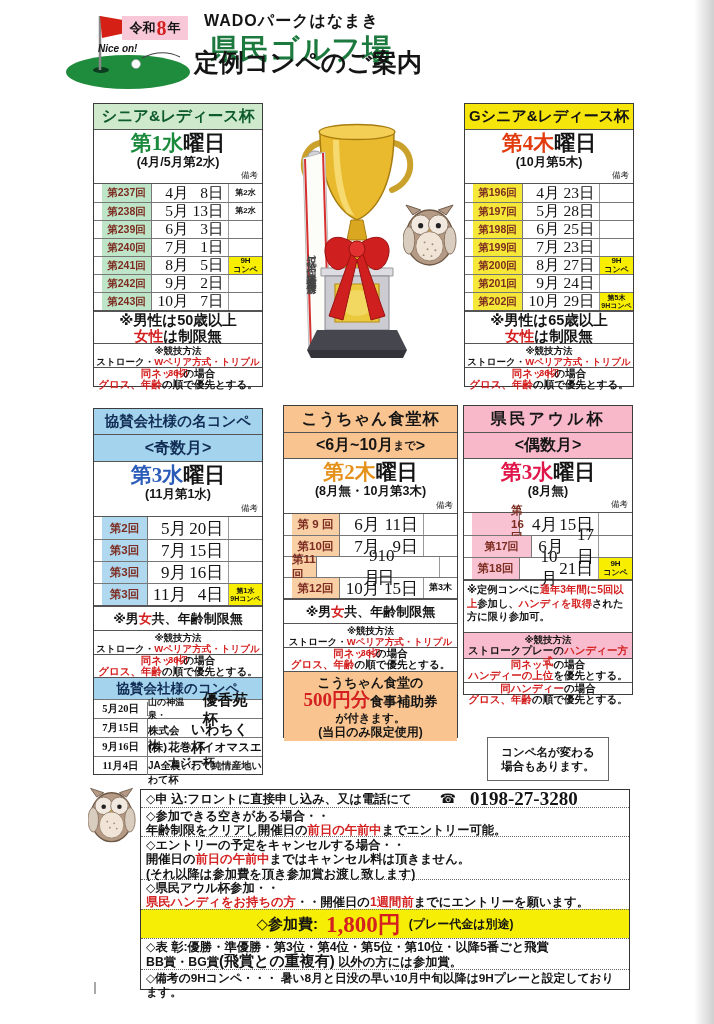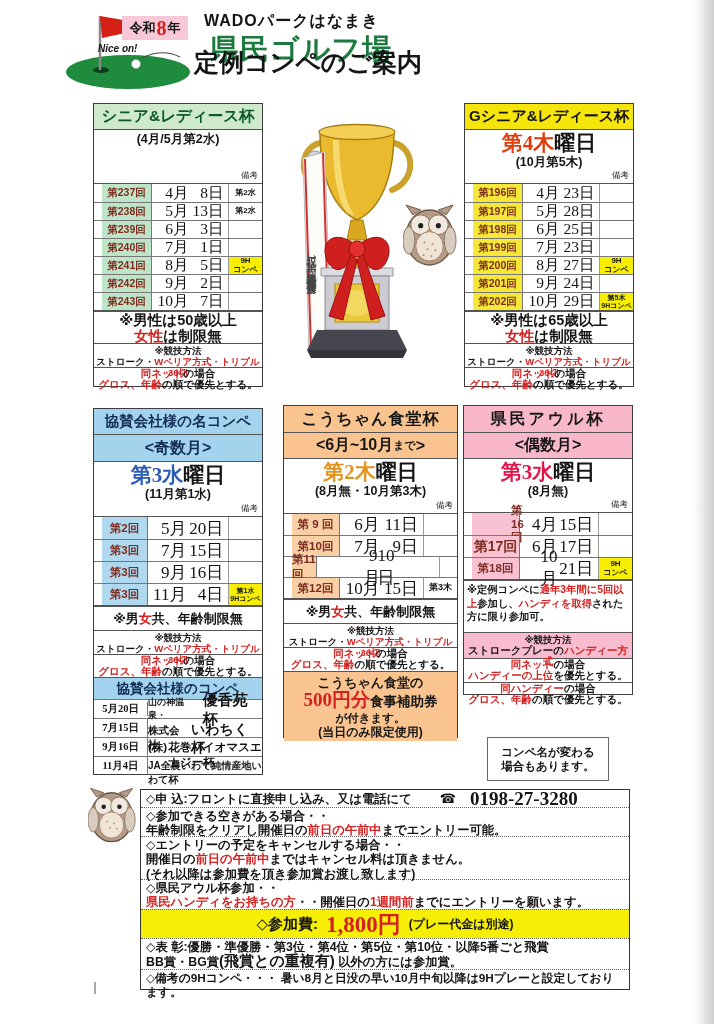--- a/index.html
+++ b/index.html
@@ -164,20 +164,21 @@
       <circle cx="30" cy="42" r="1" fill="#a08a74"></circle>
     <circle cx="25" cy="47" r="1" fill="#a08a74"></circle>
       <circle cx="33" cy="48" r="1" fill="#a08a74"></circle>
     <circle cx="21" cy="53" r="1" fill="#a08a74"></circle>
       <circle cx="29" cy="54" r="1" fill="#a08a74"></circle>
   </svg>
 
   <div class="card" style="left:93px;top:103px;width:170px;height:284px;">
     <div class="chead h-green" style="height:26px;font-size:15.5px;">シニア&amp;レディース杯</div>
     <div class="dayblk" style="height:40px;">
+      <div class="daymain serif"><span class="c-green">第1水</span><span>曜日</span></div>
       <div class="daysub">(4月/5月第2水)</div>
     </div>
     <div class="remarks serif" style="height:13px;">備考</div>
     <div class="sched f16">
       <div class="trow" style="height:18px;">
           <div class="rcell r-green">第237回</div>
           <div class="dcell serif">
             <span class="dm">4月</span>
             <span class="dd">8日</span>
           </div>
@@ -542,21 +543,21 @@
           <div class="rcell r-pink" style="width:48px;font-size:11.5px;padding-left:44px;">第16回</div>
           <div class="dcell serif">
             <span class="dm">4月</span>
             <span class="dd">15日</span>
           </div>
           <div class="ncell">
             <span></span>
           </div>
         </div>
       <div class="trow" style="height:22px;">
-          <div class="rcell r-pink" style="width:48px;font-size:14px;">第17回</div>
+          <div class="rcell r-pink" style="width:60px;font-size:11px;">第17回</div>
           <div class="dcell serif">
             <span class="dm">6月</span>
             <span class="dd">17日</span>
           </div>
           <div class="ncell">
             <span></span>
           </div>
         </div>
       <div class="trow" style="height:22px;">
           <div class="rcell r-pink" style="width:48px;font-size:11.5px;">第18回</div>

